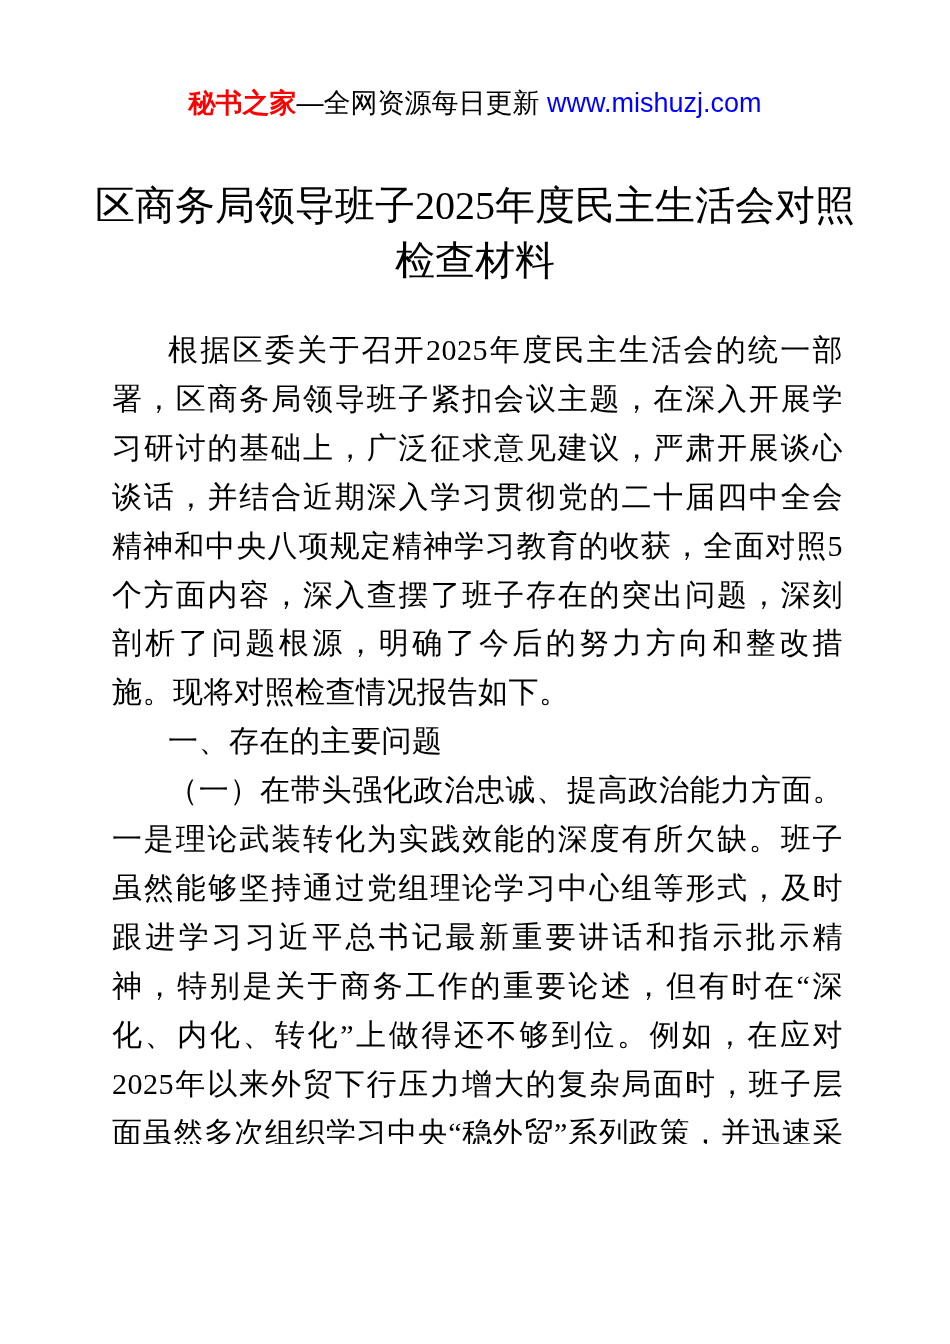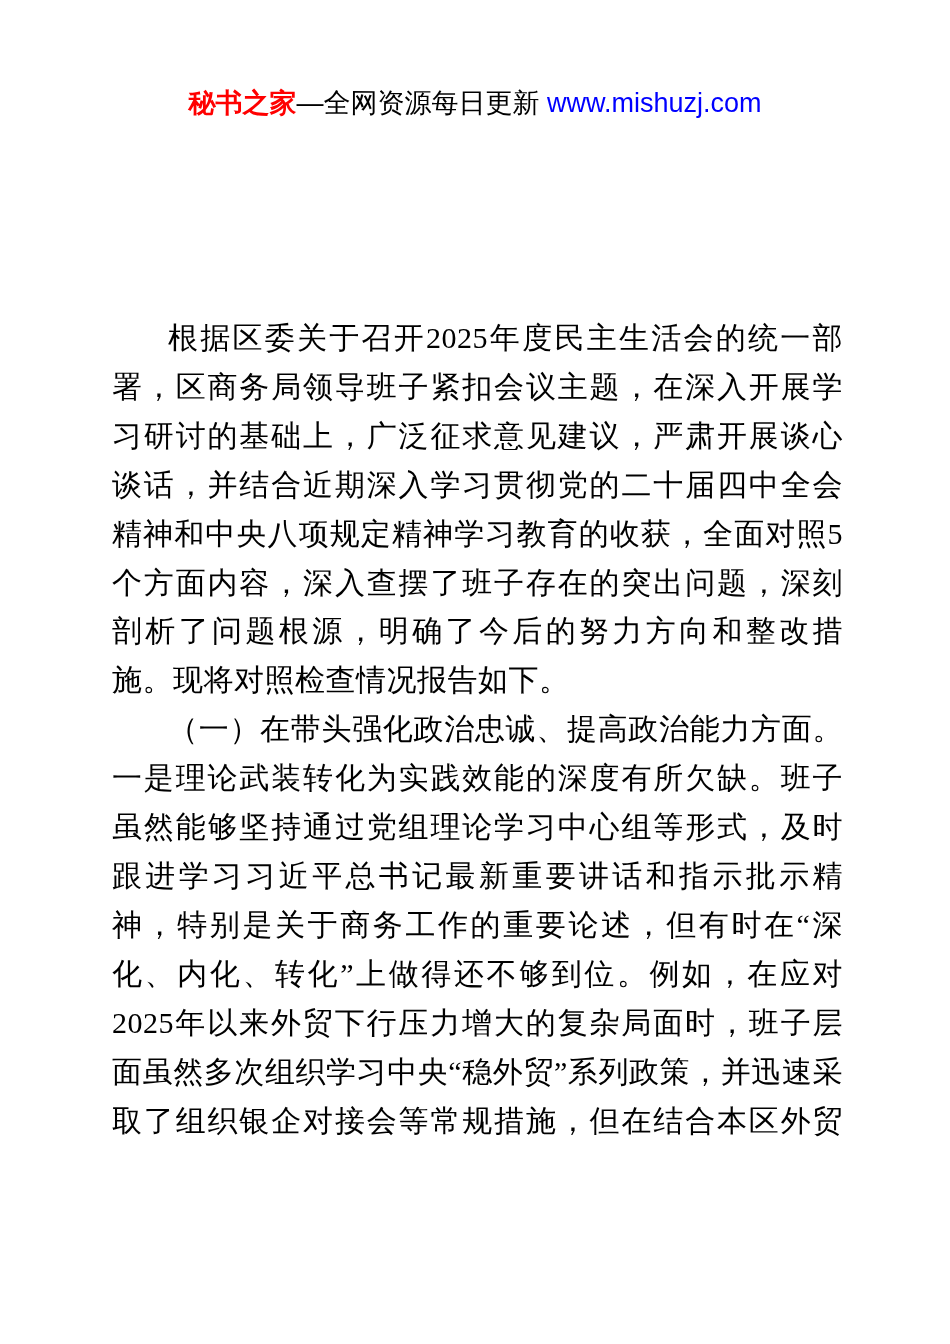--- a/index.html
+++ b/index.html
@@ -35,21 +35,21 @@
     text-align: center;
     font-size: 40px;
     line-height: 55px;
     font-weight: 400;
     color: #000000;
     letter-spacing: 0px;
   }
   
   .doc-body {
     position: absolute;
-    top: 314px;
+    top: 326px;
     left: 112px;
     width: 731px;
     font-size: 30px;
     line-height: 48.9px;
     letter-spacing: 0.5px;
     text-align: justify;
     text-justify: inter-ideograph;
     color: #000000;
   }
   .doc-body p {
@@ -61,19 +61,21 @@
 </style>
 </head>
 <body>
 
 <div class="page">
 
   <div class="site-header">
     <span class="brand" style="color: rgb(255, 0, 0);">秘书之家</span><span class="mid" style="color: rgb(0, 0, 0);">—全网资源每日更新 </span><span class="url" style="color: rgb(0, 0, 255);">www.mishuzj.com</span>
   </div>
 
+  <div class="doc-title">区商务局领导班子2025年度民主生活会对照检查材料</div>
 
   <div class="doc-body">
       <p><span>根据区委关于召开2025年度民主生活会的统一部署，区商务局领导班子紧扣会议主题，在深入开展学习研讨的基础上，广泛征求意见建议，严肃开展谈心谈话，并结合近期深入学习贯彻党的二十届四中全会精神和中央八项规定精神学习教育的收获，全面对照5个方面内容，深入查摆了班子存在的突出问题，深刻剖析了问题根源，明确了今后的努力方向和整改措施。现将对照检查情况报告如下。</span></p>
+      <p><span>一、存在的主要问题</span></p>
       <p><span>（一）在带头强化政治忠诚、提高政治能力方面。</span><span class="b">一是</span><span>理论武装转化为实践效能的深度有所欠缺。班子虽然能够坚持通过党组理论学习中心组等形式，及时跟进学习习近平总书记最新重要讲话和指示批示精神，特别是关于商务工作的重要论述，但有时在“深化、内化、转化”上做得还不够到位。例如，在应对2025年以来外贸下行压力增大的复杂局面时，班子层面虽然多次组织学习中央“稳外贸”系列政策，并迅速采取了组织银企对接会等常规措施，但在结合本区外贸企业以中小微为主、抗风险能力弱的特点，在探索如“黔贸贷”等更具地方特色的</span></p>
     </div>
 
 </div>
 
 </body></html>

